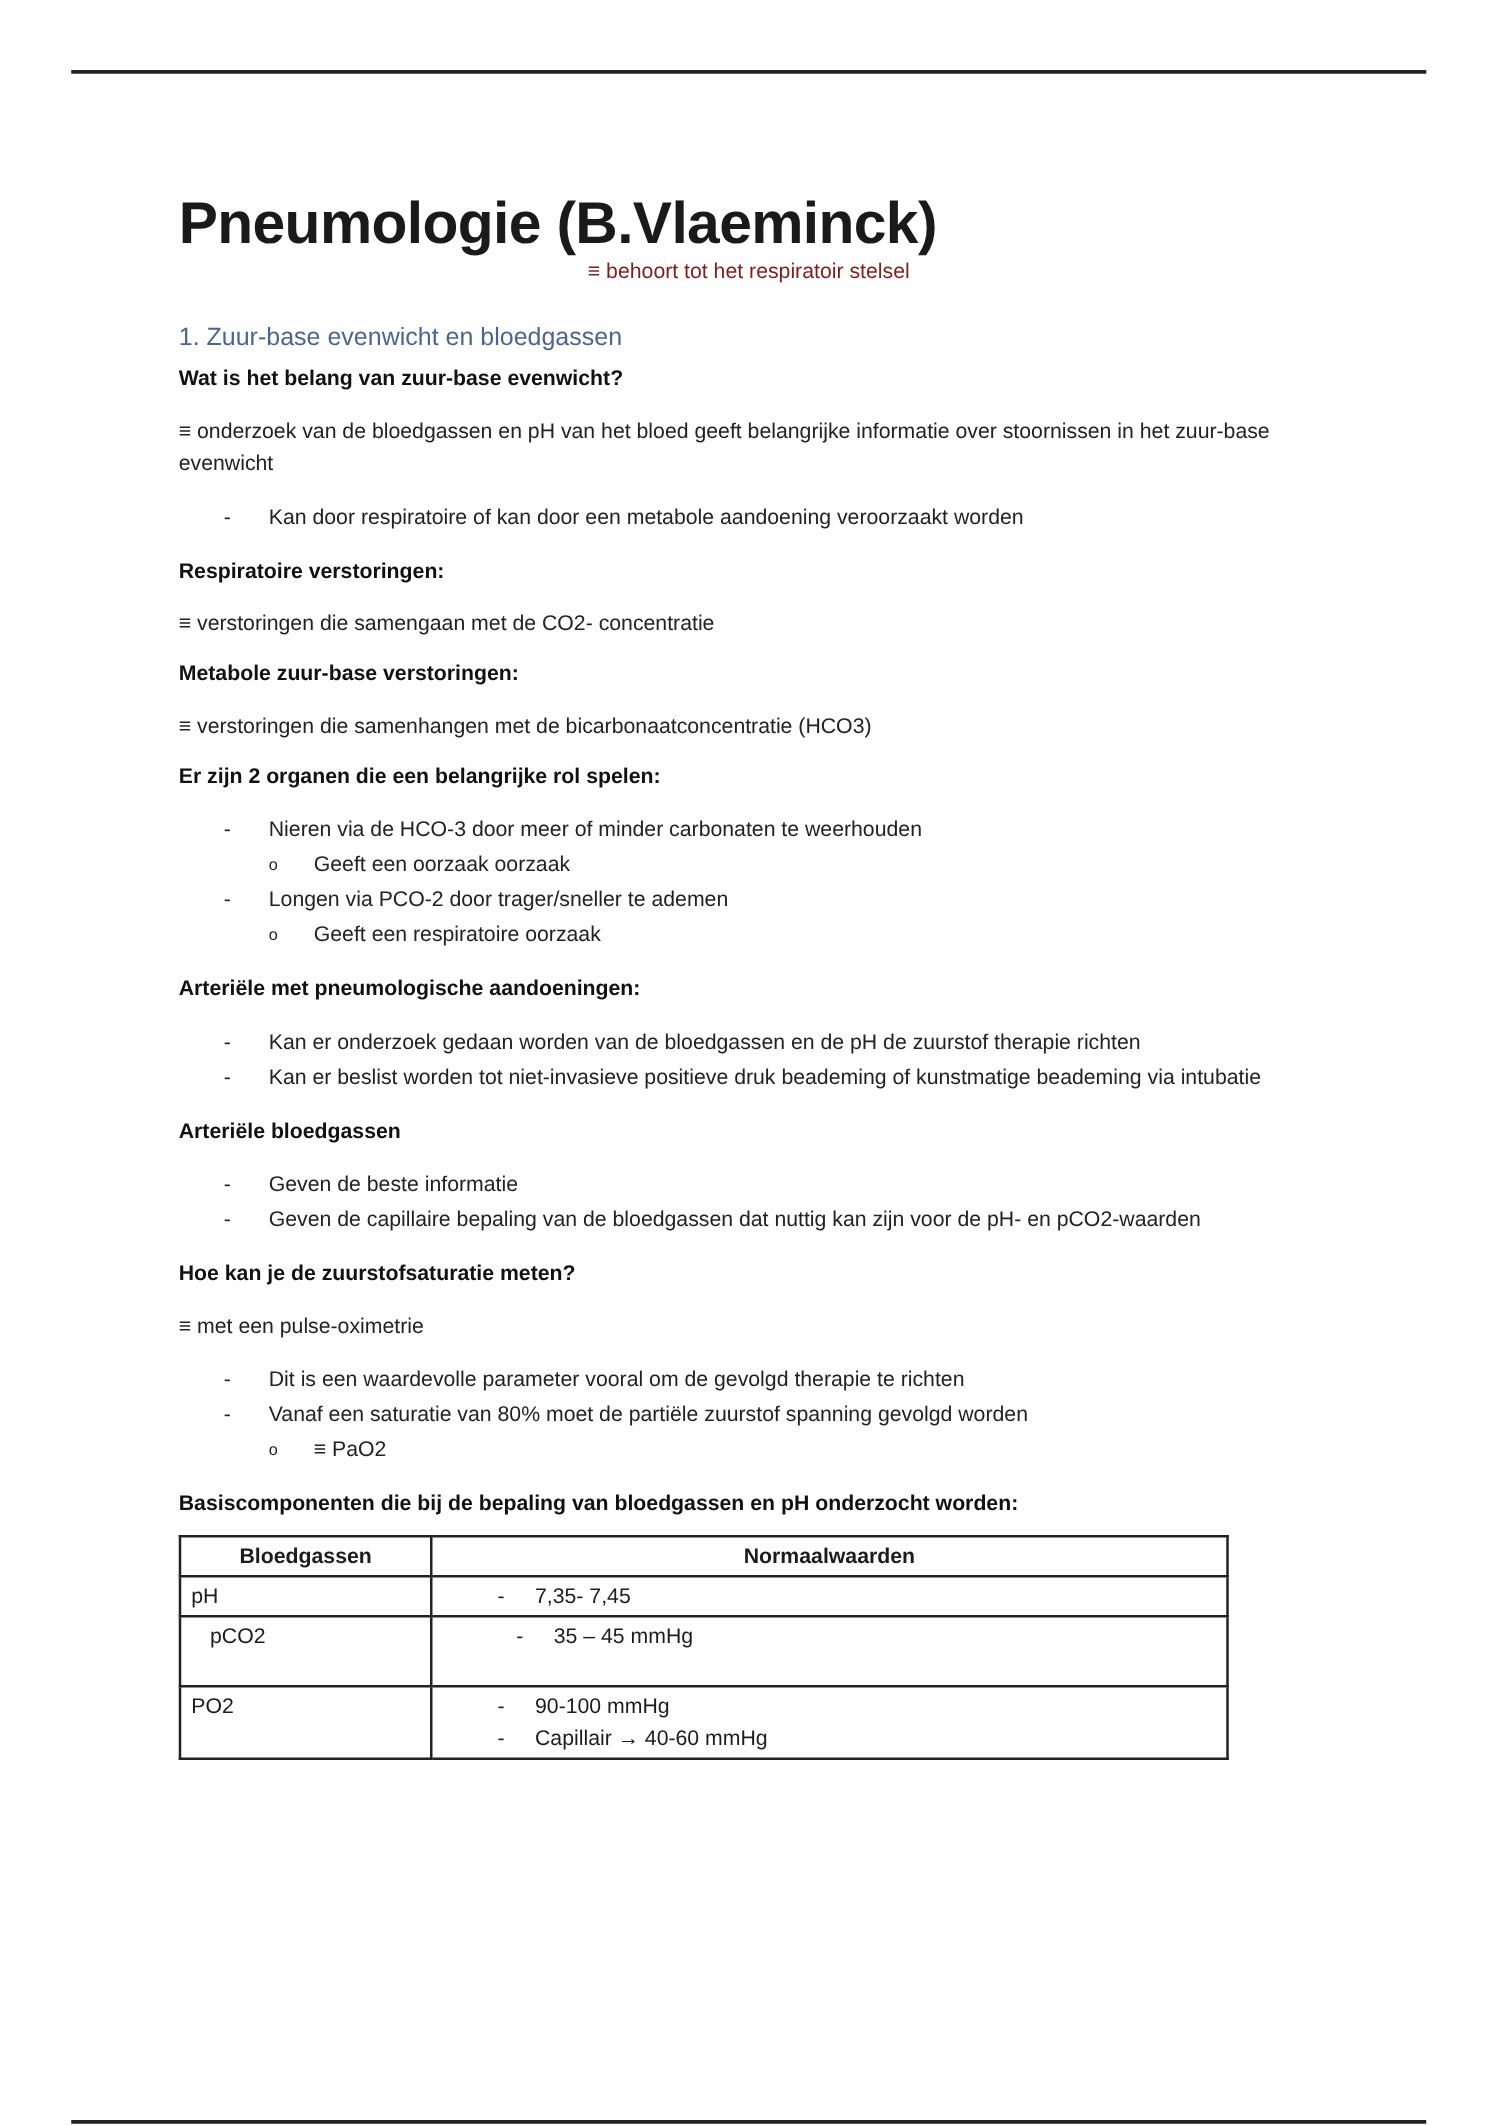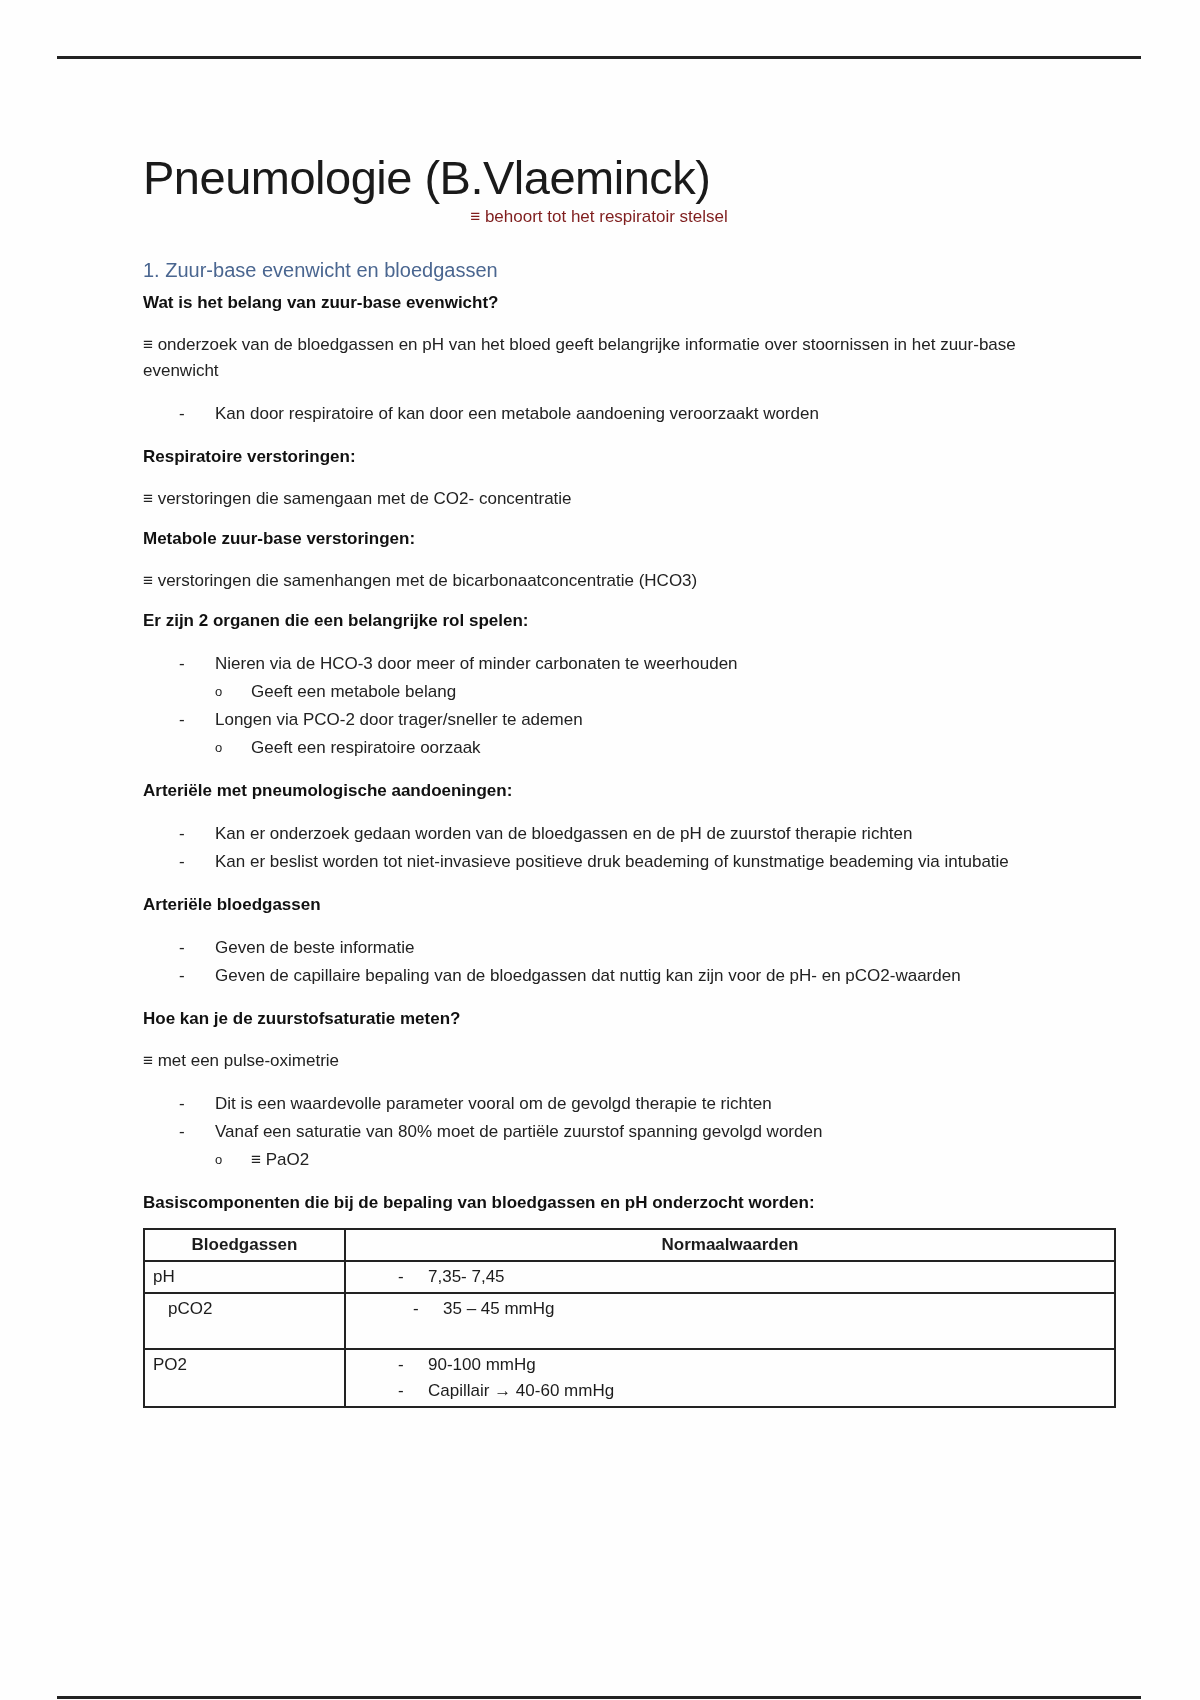--- a/index.html
+++ b/index.html
@@ -2,32 +2,32 @@
 <html><head>
   <meta charset="utf-8">
   <style>
     html, body { margin: 0; padding: 0; background: #fefefe; }
     body { width: 1200px; height: 1700px; position: relative; overflow: hidden;
            font-family: "Liberation Sans", "DejaVu Sans", sans-serif; color: #1c1c1c; }
     .rule { position: absolute; left: 57px; width: 1084px; height: 3px; background: #222; }
     .rule.top { top: 56px; }
     .rule.bottom { top: 1696px; }
     .page { position: absolute; left: 143px; top: 150px; width: 912px; }
-    .title { font-size: 47px; font-weight: normal; margin: 0; line-height: 56px; letter-spacing: -0.5px; color: #1a1a1a; }
+    .title { font-size: 47px; font-weight: bold; margin: 0; line-height: 56px; letter-spacing: -0.5px; color: #1a1a1a; }
     .subtitle { font-size: 17px; margin: 0 0 24px 0; line-height: 22px; color: #7f1d1d; text-align: center; }
     .h1 { font-size: 20px; font-weight: normal; color: #4a6690; margin: 0 0 4px 0; line-height: 36px; }
     .q { font-size: 17px; font-weight: bold; margin: 0 0 18px 0; line-height: 22px; color: #111; }
     .p { font-size: 17px; margin: 0 0 16px 0; line-height: 26px; color: #222; }
     ul.dash { list-style: none; padding: 0; margin: 0 0 18px 0; }
     ul.dash > li { position: relative; padding-left: 72px; font-size: 17px; line-height: 28px; color: #222; }
     ul.dash > li > .bullet { position: absolute; left: 36px; top: 0; }
     ul.circ { list-style: none; padding: 0; margin: 0; }
     ul.circ > li { position: relative; padding-left: 36px; font-size: 17px; line-height: 28px; }
     ul.circ > li > .bullet { position: absolute; left: 0; top: 0; font-size: 13px; }
-    table.tbl { border-collapse: collapse; width: 973px; margin-top: 14px; font-size: 17px; }
+    table.tbl { border-collapse: collapse; width: 840px; margin-top: 14px; font-size: 17px; }
     table.tbl th, table.tbl td { border: 2px solid #222; vertical-align: top; padding: 2px 8px; line-height: 26px; }
     table.tbl th { font-weight: bold; text-align: center; }
     table.tbl th.c1 { width: 183px; }
     .cellitem { position: relative; padding-left: 74px; }
     .cellitem .bullet { position: absolute; left: 44px; }
     tr.tall td { height: 50px; padding-left: 23px; }
   </style>
 </head>
 <body>
 
@@ -48,21 +48,21 @@
   <p class="q">Respiratoire verstoringen:</p>
   <p class="p">≡ verstoringen die samengaan met de CO2- concentratie</p>
 
   <p class="q">Metabole zuur-base verstoringen:</p>
   <p class="p">≡ verstoringen die samenhangen met de bicarbonaatconcentratie (HCO3)</p>
 
   <p class="q">Er zijn 2 organen die een belangrijke rol spelen:</p>
   <ul class="dash">
     <li><span class="bullet">-</span><span>Nieren via de HCO-3 door meer of minder carbonaten te weerhouden</span>
       <ul class="circ">
-        <li><span class="bullet">o</span><span>Geeft een metabole belang</span></li>
+        <li><span class="bullet">o</span><span>Geeft een oorzaak oorzaak</span></li>
       </ul>
     </li>
     <li><span class="bullet">-</span><span>Longen via PCO-2 door trager/sneller te ademen</span>
       <ul class="circ">
         <li><span class="bullet">o</span><span>Geeft een respiratoire oorzaak</span></li>
       </ul>
     </li>
   </ul>
 
   <p class="q">Arteriële met pneumologische aandoeningen:</p>

